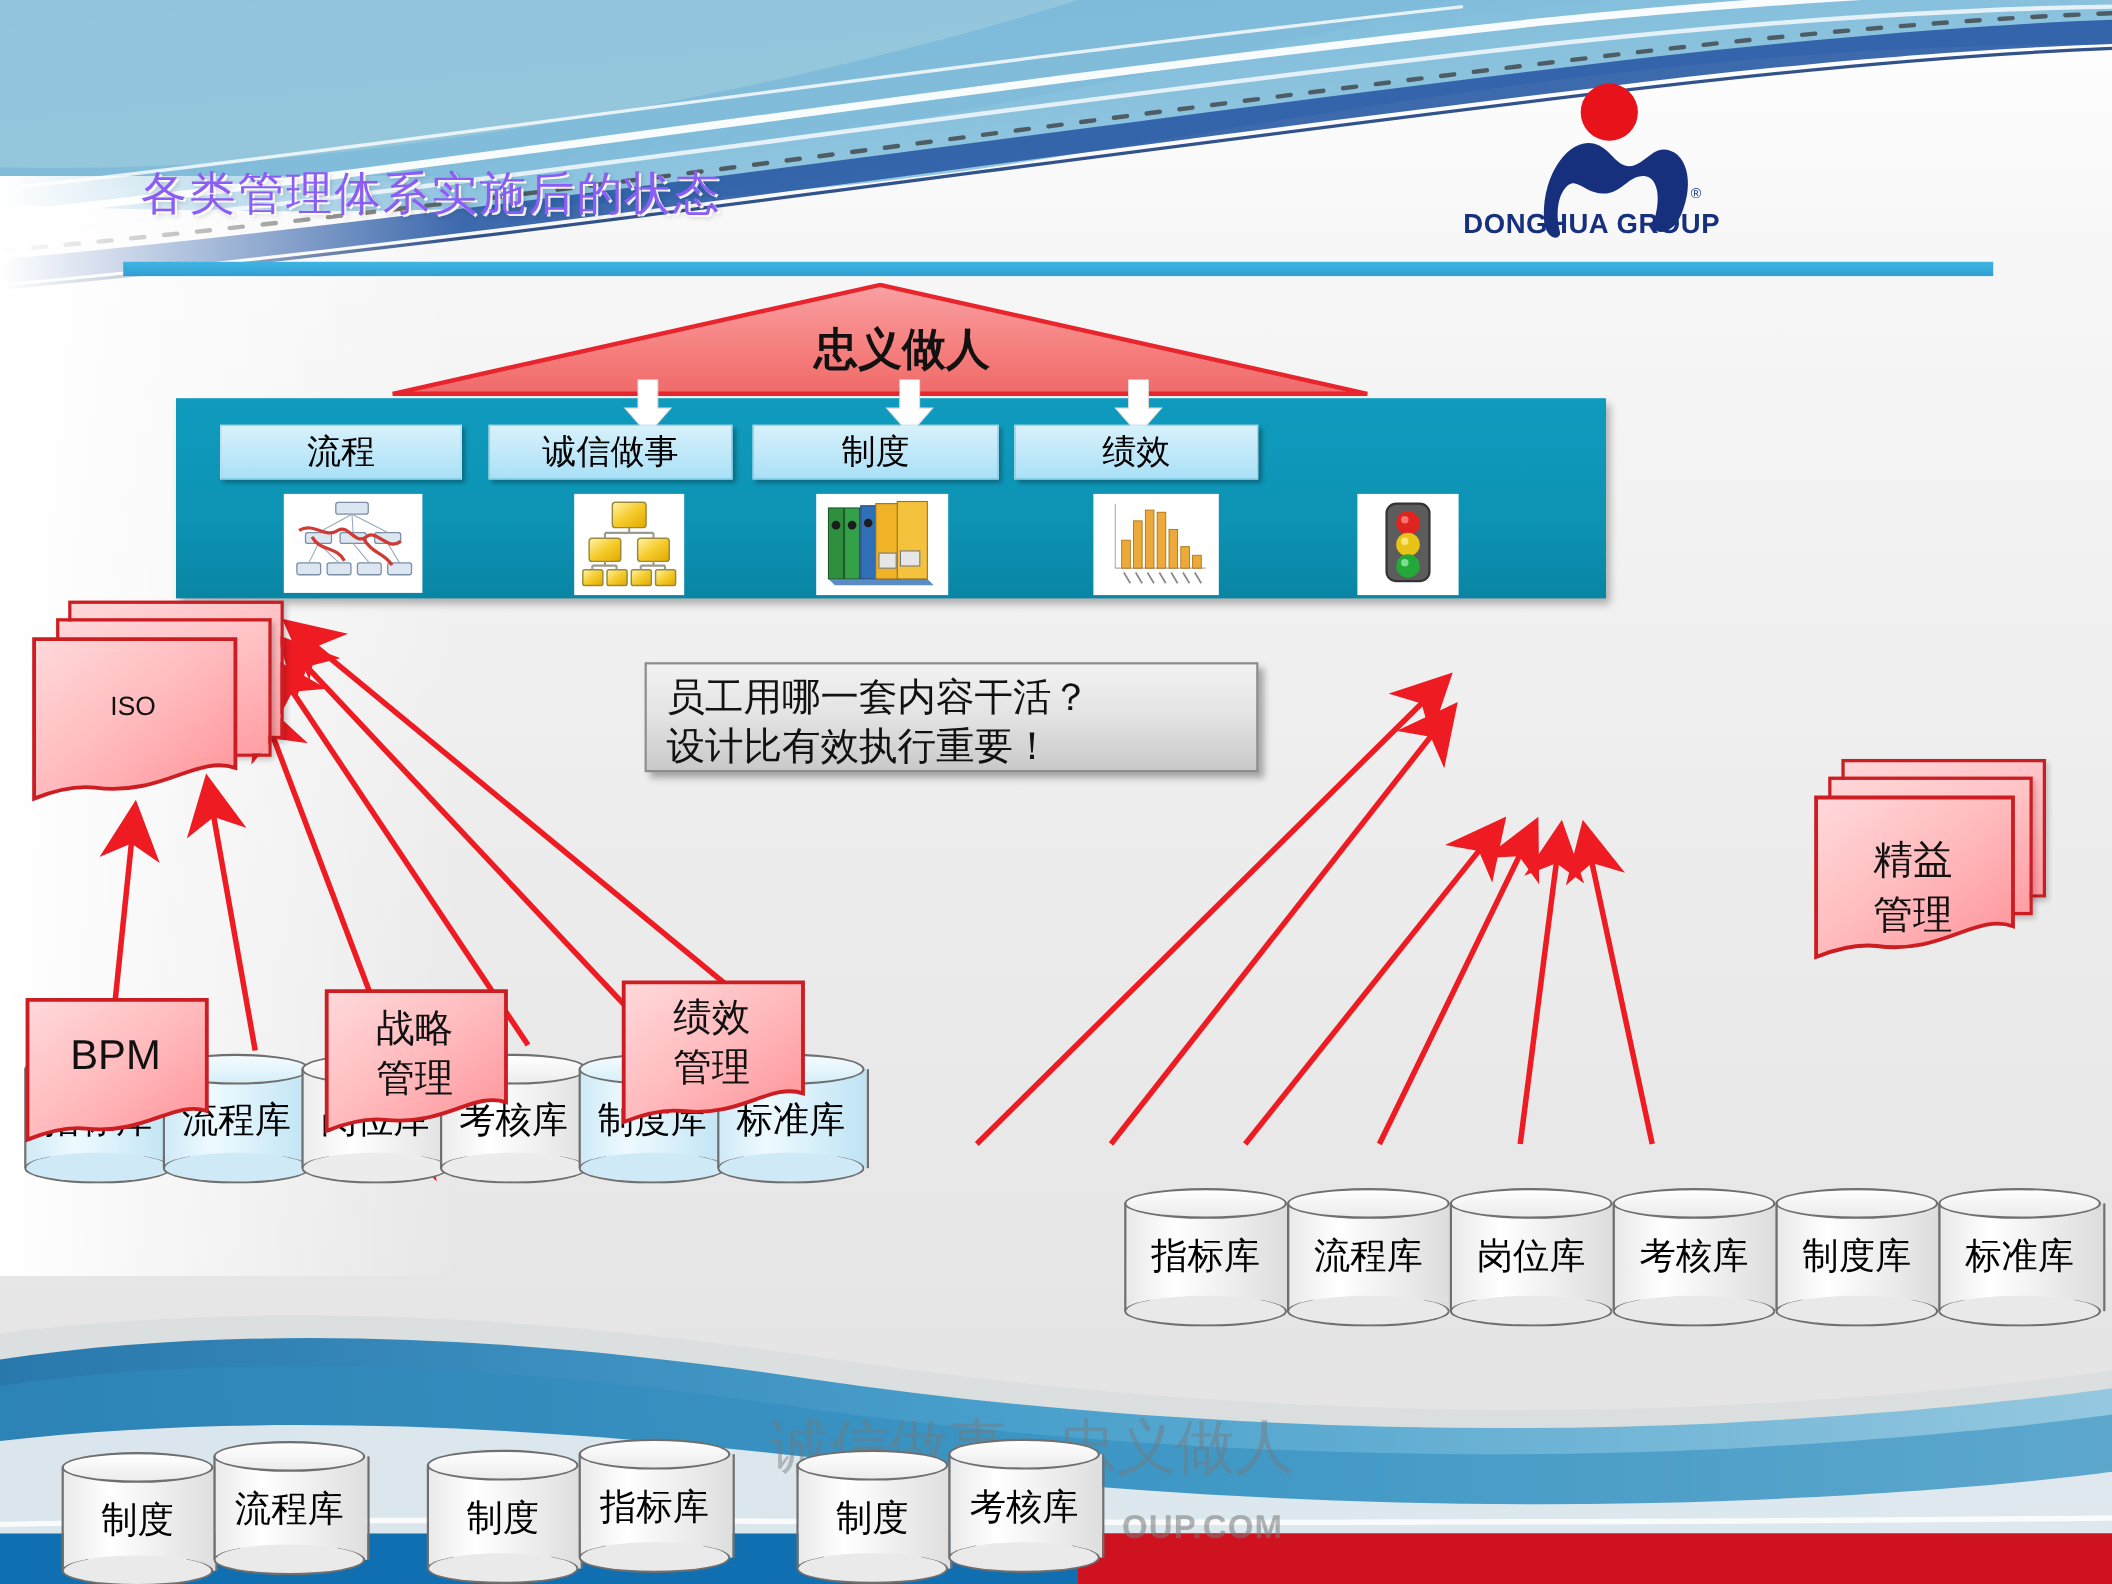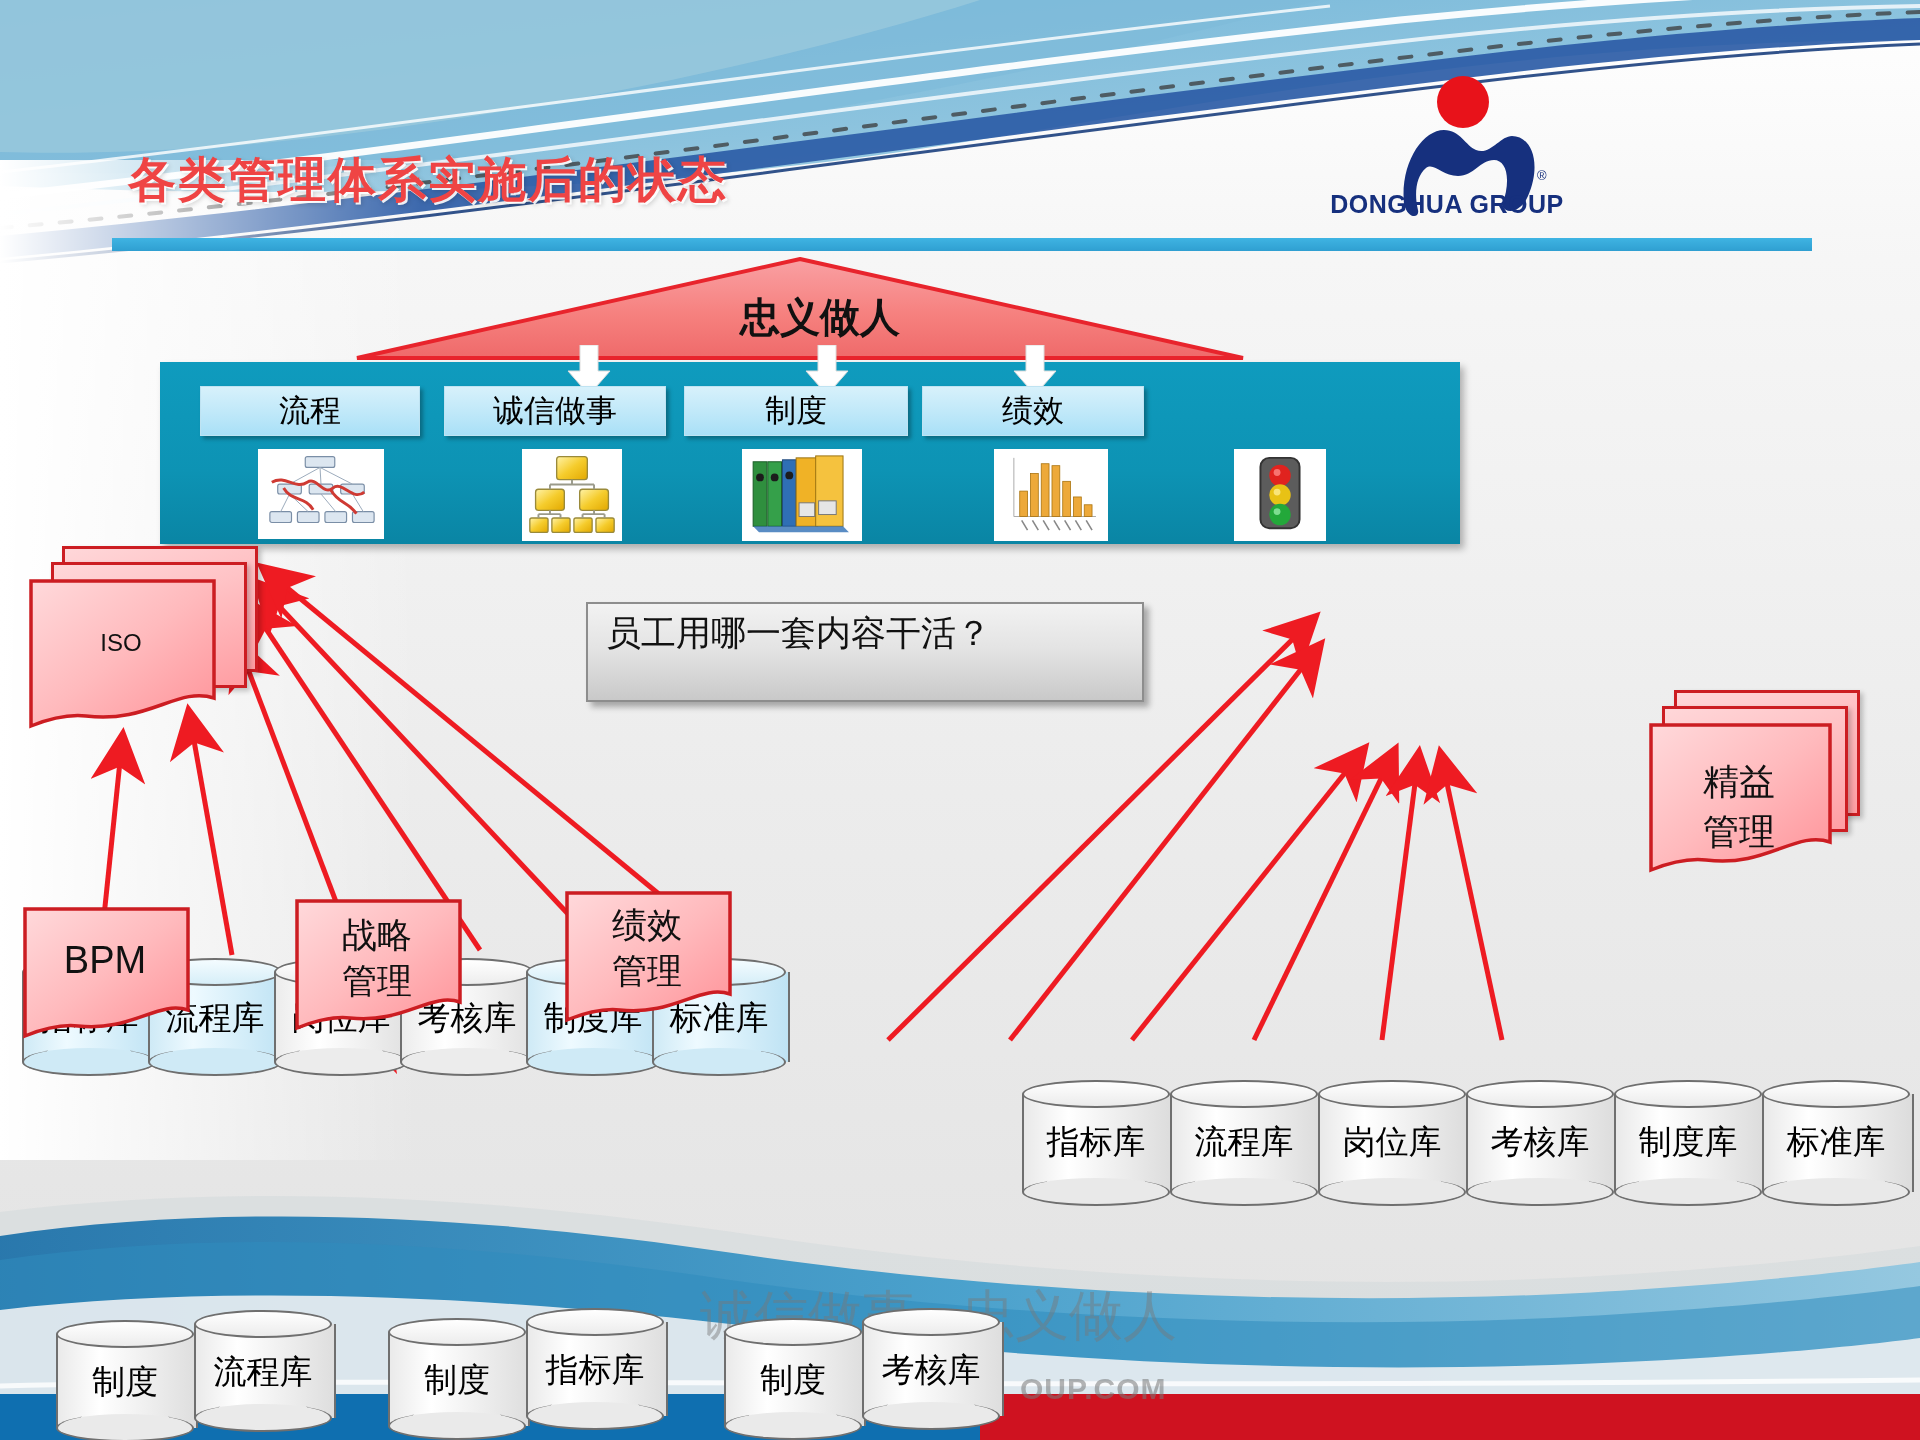--- a/index.html
+++ b/index.html
@@ -13,21 +13,21 @@
   
   .bg-base{position:absolute;inset:0;
     background:linear-gradient(180deg,#ffffff 0%,#f6f6f6 18%,#ececec 55%,#e2e2e2 100%);}
   .bg-left-fade{position:absolute;left:0;top:160px;width:420px;height:1000px;
     background:linear-gradient(90deg,#ffffff 0%,rgba(255,255,255,0) 100%);}
   .bg-svg{position:absolute;left:0;top:0;width:1920px;height:1440px;}
 
   
   .title{
     position:absolute;left:128px;top:148px;
-    font-size:48px;font-weight:bold;color:#ef4444;letter-spacing:2px;
+    font-size:42px;font-weight:normal;color:#8b5cf6;letter-spacing:2px;
     text-shadow:2px 2px 0 rgba(255,255,255,.9), 3px 3px 5px rgba(0,0,0,.18);
     white-space:nowrap;
   }
   .title-rule{position:absolute;left:112px;top:238px;width:1700px;height:13px;
     background:linear-gradient(180deg,#3fb4e3 0%,#2f9fd1 100%);}
 
   
   .logo{position:absolute;left:1330px;top:72px;width:230px;height:150px;}
   .logo-caption{position:absolute;left:1322px;top:190px;width:250px;text-align:center;
     font-size:25px;font-weight:bold;color:#16307e;letter-spacing:.5px;}
@@ -280,20 +280,21 @@
       <circle cx="44" cy="44" r="11" fill="#e8c215"></circle>
       <circle cx="44" cy="64" r="11" fill="#23a83a"></circle>
       <circle cx="41" cy="21" r="3.5" fill="#ff8f8c" opacity=".75"></circle>
       <circle cx="41" cy="41" r="3.5" fill="#fff09a" opacity=".75"></circle>
       <circle cx="41" cy="61" r="3.5" fill="#9cf0ae" opacity=".75"></circle>
     </svg>
   </div>
 
   <div class="note">
     <div class="note-line">员工用哪一套内容干活？</div>
+    <div class="note-line">设计比有效执行重要！</div>
   </div>
 
   <svg class="arrows" viewBox="0 0 1920 1440">
     <defs>
       <marker id="ah" markerWidth="11" markerHeight="11" refX="8" refY="5.5" orient="auto" markerUnits="strokeWidth">
         <path d="M0,0 L11,5.5 L0,11 L3,5.5 Z" fill="#ee1b22"></path>
       </marker>
     </defs>
     <g stroke="#ee1b22" stroke-width="5" fill="none" marker-end="url(#ah)">
 

